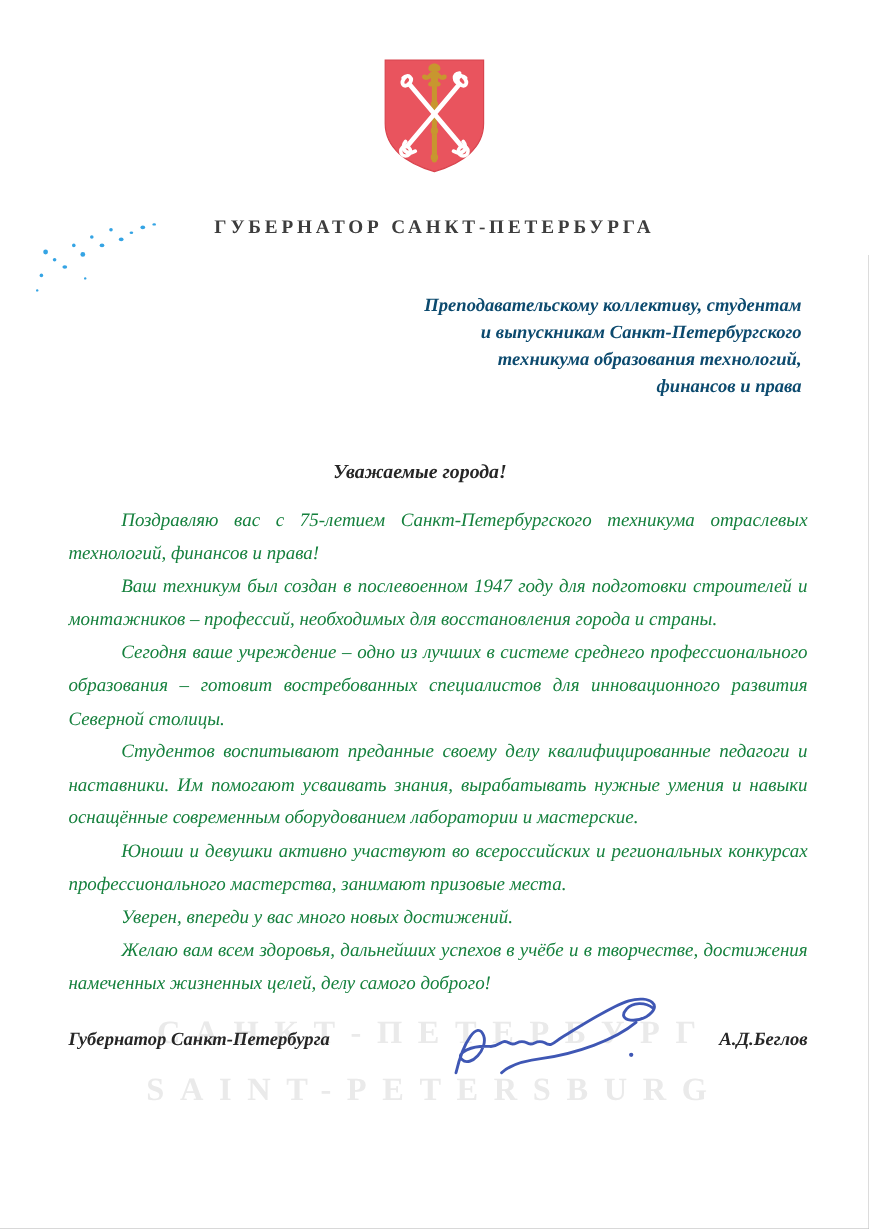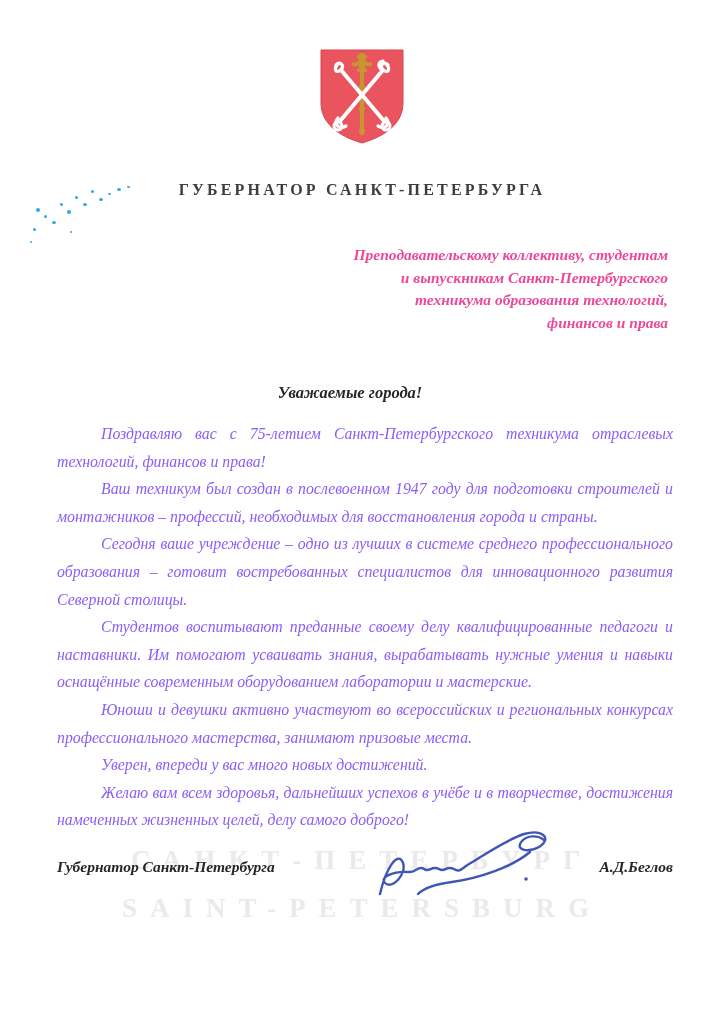--- a/index.html
+++ b/index.html
@@ -23,33 +23,33 @@
     font-size:16px;letter-spacing:3.2px;font-weight:600;color:#3d3d3d;
   }
   
   .spatter{position:absolute;left:0;top:0;}
   .spatter i{position:absolute;border-radius:50%;background:#35a4e4;display:block;}
   
   .addressee{
     position:absolute;right:56px;top:244px;width:400px;
     text-align:right;
     font-style:italic;font-weight:bold;
-    font-size:15.5px;line-height:22.5px;color:#ec4899;
+    font-size:15.5px;line-height:22.5px;color:#0c4a6e;
   }
   
   .salutation{
     position:absolute;left:0;top:383px;width:700px;
     text-align:center;
     font-style:italic;font-weight:bold;font-size:16.5px;color:#262626;
   }
   
   .body-text{
     position:absolute;left:57px;top:420px;width:616px;
     font-style:italic;font-size:15.8px;line-height:27.6px;
-    text-align:justify;color:#8b5cf6;
+    text-align:justify;color:#15803d;
   }
   .body-text p{margin:0;text-indent:44px;}
   
   .watermark{
     position:absolute;left:0;top:836px;width:724px;
     text-align:center;z-index:0;
     color:#eaeaea;font-weight:bold;
     user-select:none;
   }
   .watermark div{font-size:27px;letter-spacing:13px;line-height:48px;}

